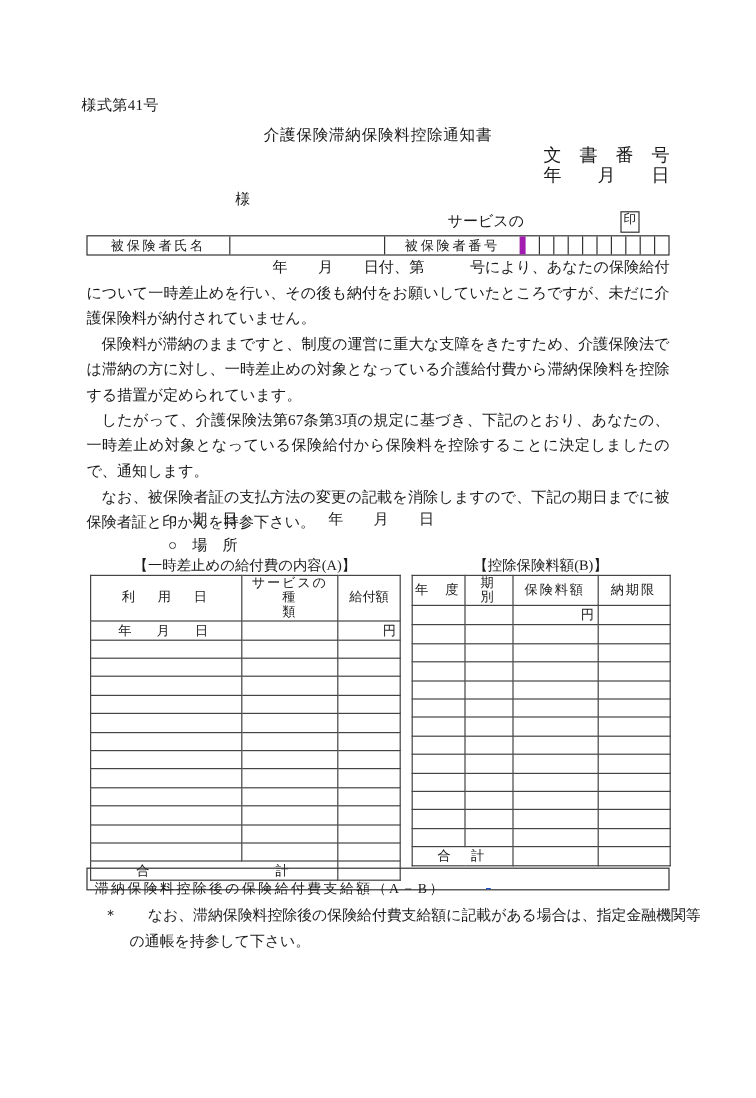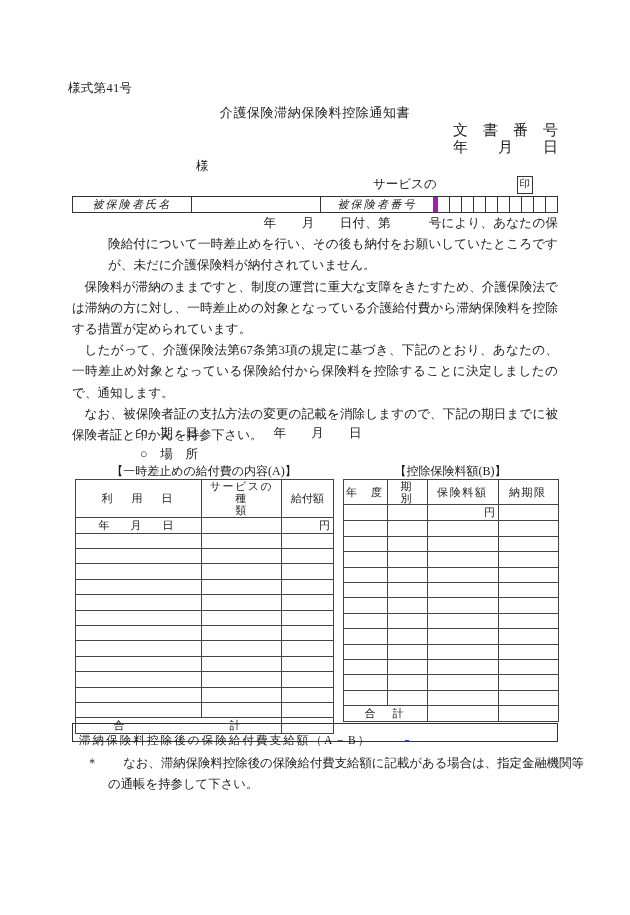--- a/index.html
+++ b/index.html
@@ -87,21 +87,20 @@
     height: 17px;
     font-size: 11px;
   }
   .insured-bar .lbl {
     display: flex;
     align-items: center;
     justify-content: center;
     letter-spacing: 2.2px;
     padding: 0 3px;
     white-space: nowrap;
-    font-style: italic;
   }
   .insured-bar .lbl-name { width: 112px; border-right: 1px solid #333; }
   .insured-bar .val-name { width: 122px; border-right: 1px solid #333; }
   .insured-bar .lbl-no   { width: 106px; border-right: 5px solid #a21caf; }
   .insured-bar .digits { display: flex; flex: 1; }
   .insured-bar .digits .cell {
     flex: 1;
     border-right: 1px solid #333;
   }
   .insured-bar .digits .cell:last-child { border-right: none; }
@@ -112,21 +111,21 @@
     left: 72px;
     top: 213px;
     width: 486px;
     font-size: 12.6px;
     line-height: 21.2px;
     text-align: justify;
     text-justify: inter-ideograph;
   }
   .body-text p { margin: 0; }
   .body-text p.indent { text-indent: 1em; }
-  .body-text p.lead { text-indent: 8.3em; margin-left: 36px; }
+  .body-text p.lead { text-indent: 8.3em; }
 
   .bullets {
     position: absolute;
     left: 72px;
     top: 423px;
     width: 486px;
     font-size: 12.6px;
     line-height: 21px;
   }
   .bullets .b-row { padding-left: 68px; white-space: pre; }

